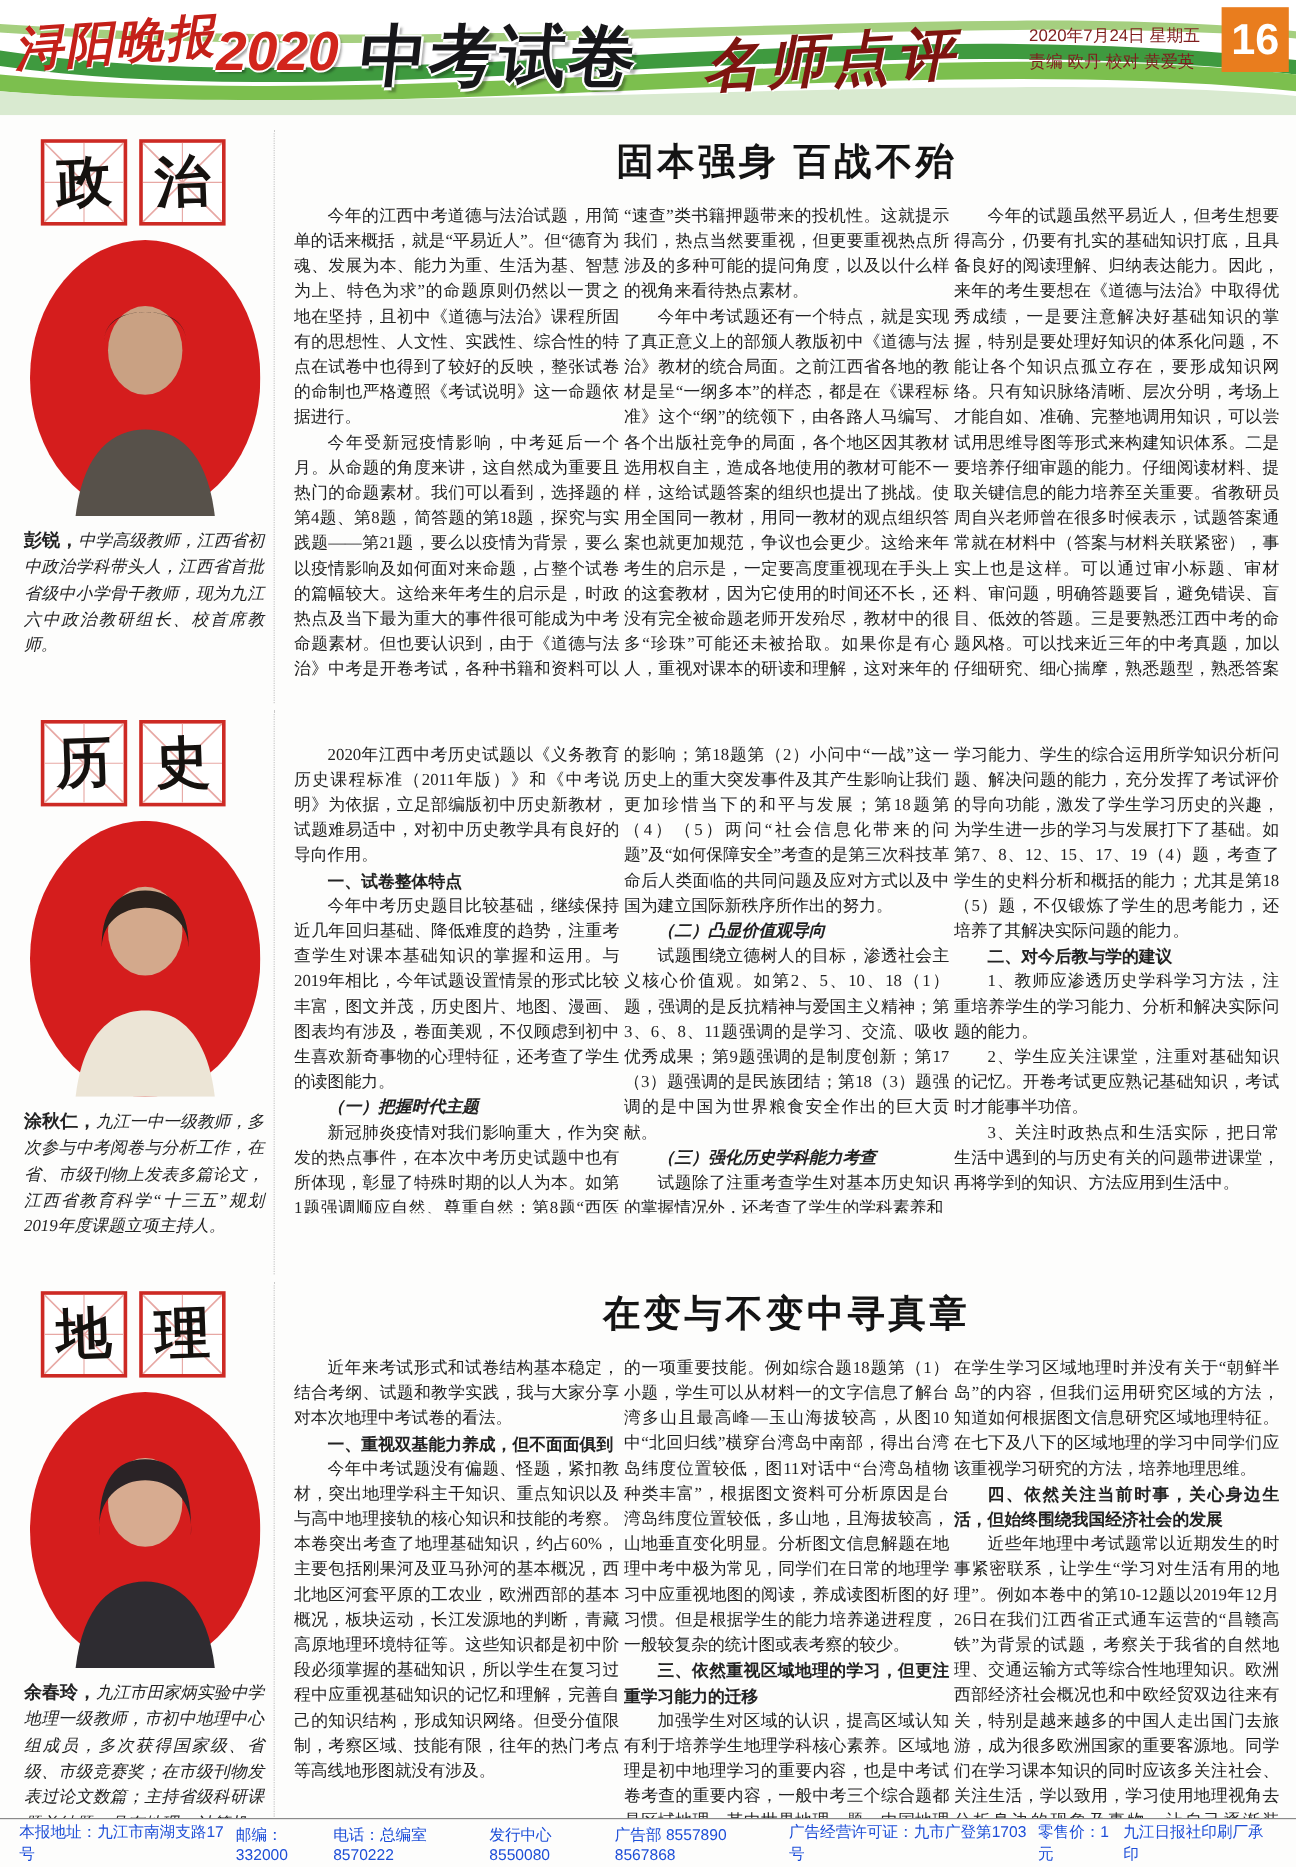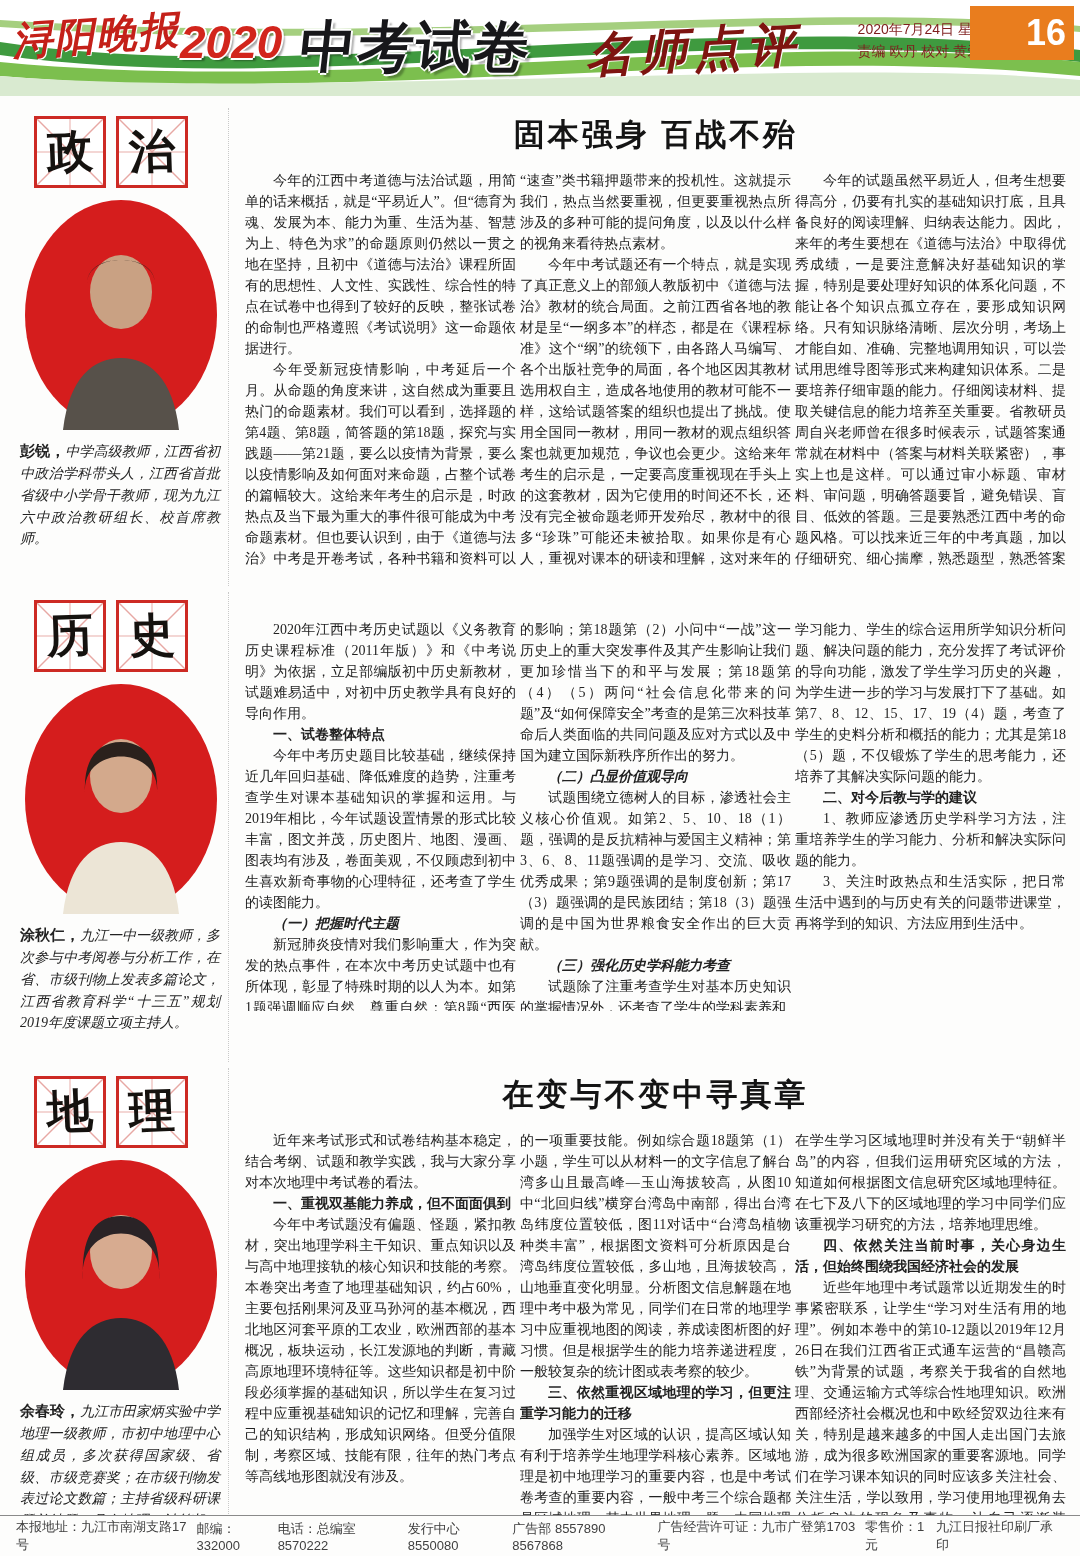--- a/index.html
+++ b/index.html
@@ -15,21 +15,21 @@
            text-shadow:-2px 0 0 #fff,2px 0 0 #fff,0 -2px 0 #fff,0 2px 0 #fff,3px 3px 2px rgba(0,0,0,.35);}
   .hd-main{position:absolute;left:300px;top:10px;font-size:56px;font-weight:900;
            color:#17171a;font-family:"Liberation Sans","DejaVu Sans",sans-serif;transform:skewX(-6deg);
            text-shadow:-2px 0 0 #fff,2px 0 0 #fff,0 -2px 0 #fff,0 2px 0 #fff,4px 4px 2px rgba(0,0,0,.3);
            letter-spacing:2px;}
   .hd-script{position:absolute;left:585px;top:18px;font-size:48px;font-weight:bold;font-style:italic;
              color:#7e1410;transform:rotate(-3deg);letter-spacing:6px;text-shadow:1px 1px 0 #fff;}
   .hd-info{position:absolute;right:80px;top:18px;font-size:14px;line-height:1.6;color:#7f1d1d;
            font-family:"Liberation Sans","DejaVu Sans",sans-serif;text-align:left;}
   .pagebox{position:absolute;right:6px;top:6px;width:56px;height:54px;background:#e97d1e;
-           display:flex;align-items:center;justify-content:center;padding-left:48px;}
+           display:flex;align-items:center;justify-content:center;}
   .pagebox span{color:#fff;font-size:36px;font-weight:900;font-family:"Liberation Sans","DejaVu Sans",sans-serif;}
   
   .main{padding:12px 14px 0 14px;}
   .section{display:flex;margin-bottom:6px;}
   .sec-politics{height:478px;}
   .sec-history{height:470px;}
   .sec-geography{height:470px;}
   .leftcol{width:214px;flex:0 0 214px;padding:4px 6px 0 6px;box-sizing:border-box;}
   .labelrow{display:flex;gap:10px;margin:4px 0 12px 14px;}
   .labelbox{position:relative;width:66px;height:66px;border:3px solid #cd2a24;background:#fff;}
@@ -48,21 +48,21 @@
   .sec-geography .cols{height:398px;}
   .col{flex:1;font-size:14px;line-height:1.5;text-align:justify;overflow:hidden;}
   .col p{margin:0;}
   .blk-p{text-indent:2em;}
   .blk-pc{text-indent:0;}
   .blk-h{text-indent:2em;font-weight:bold;font-family:"Liberation Sans","DejaVu Sans",sans-serif;}
   .blk-hk{text-indent:2em;font-style:italic;font-weight:bold;}
   
   .footer{position:absolute;left:0;right:0;bottom:0;height:40px;border-top:1px solid #8a8a8a;
           display:flex;align-items:center;justify-content:space-between;padding:0 16px;
-          font-size:13px;color:#404040;background:#fdfdfc;
+          font-size:13px;color:#1d4ed8;background:#fdfdfc;
           font-family:"Liberation Sans","DejaVu Sans",sans-serif;}
 </style>
 </head>
 <body>
 
 <div class="page">
 
   <div class="banner">
     <svg class="waves" viewBox="0 0 1080 96" preserveAspectRatio="none">
       <path d="M0,20 C400,48 800,-2 1080,26 L1080,32 C800,8 400,54 0,27 Z" fill="#a5cf7f"></path>
@@ -180,20 +180,21 @@
               <p class="blk-pc">的影响；第18题第（2）小问中“一战”这一历史上的重大突发事件及其产生影响让我们更加珍惜当下的和平与发展；第18题第（4）（5）两问“社会信息化带来的问题”及“如何保障安全”考查的是第三次科技革命后人类面临的共同问题及应对方式以及中国为建立国际新秩序所作出的努力。</p>
               <p class="blk-hk">（二）凸显价值观导向</p>
               <p class="blk-p">试题围绕立德树人的目标，渗透社会主义核心价值观。如第2、5、10、18（1）题，强调的是反抗精神与爱国主义精神；第3、6、8、11题强调的是学习、交流、吸收优秀成果；第9题强调的是制度创新；第17（3）题强调的是民族团结；第18（3）题强调的是中国为世界粮食安全作出的巨大贡献。</p>
               <p class="blk-hk">（三）强化历史学科能力考查</p>
               <p class="blk-p">试题除了注重考查学生对基本历史知识的掌握情况外，还考查了学生的学科素养和</p>
             </div>
           <div class="col">
               <p class="blk-pc">学习能力、学生的综合运用所学知识分析问题、解决问题的能力，充分发挥了考试评价的导向功能，激发了学生学习历史的兴趣，为学生进一步的学习与发展打下了基础。如第7、8、12、15、17、19（4）题，考查了学生的史料分析和概括的能力；尤其是第18（5）题，不仅锻炼了学生的思考能力，还培养了其解决实际问题的能力。</p>
               <p class="blk-h">二、对今后教与学的建议</p>
               <p class="blk-p">1、教师应渗透历史学科学习方法，注重培养学生的学习能力、分析和解决实际问题的能力。</p>
+              <p class="blk-p">2、学生应关注课堂，注重对基础知识的记忆。开卷考试更应熟记基础知识，考试时才能事半功倍。</p>
               <p class="blk-p">3、关注时政热点和生活实际，把日常生活中遇到的与历史有关的问题带进课堂，再将学到的知识、方法应用到生活中。</p>
             </div>
         </div>
       </div>
     </div>
 
     <div class="section sec-geography">
       <div class="leftcol">
         <div class="labelrow">
           <div class="labelbox">

